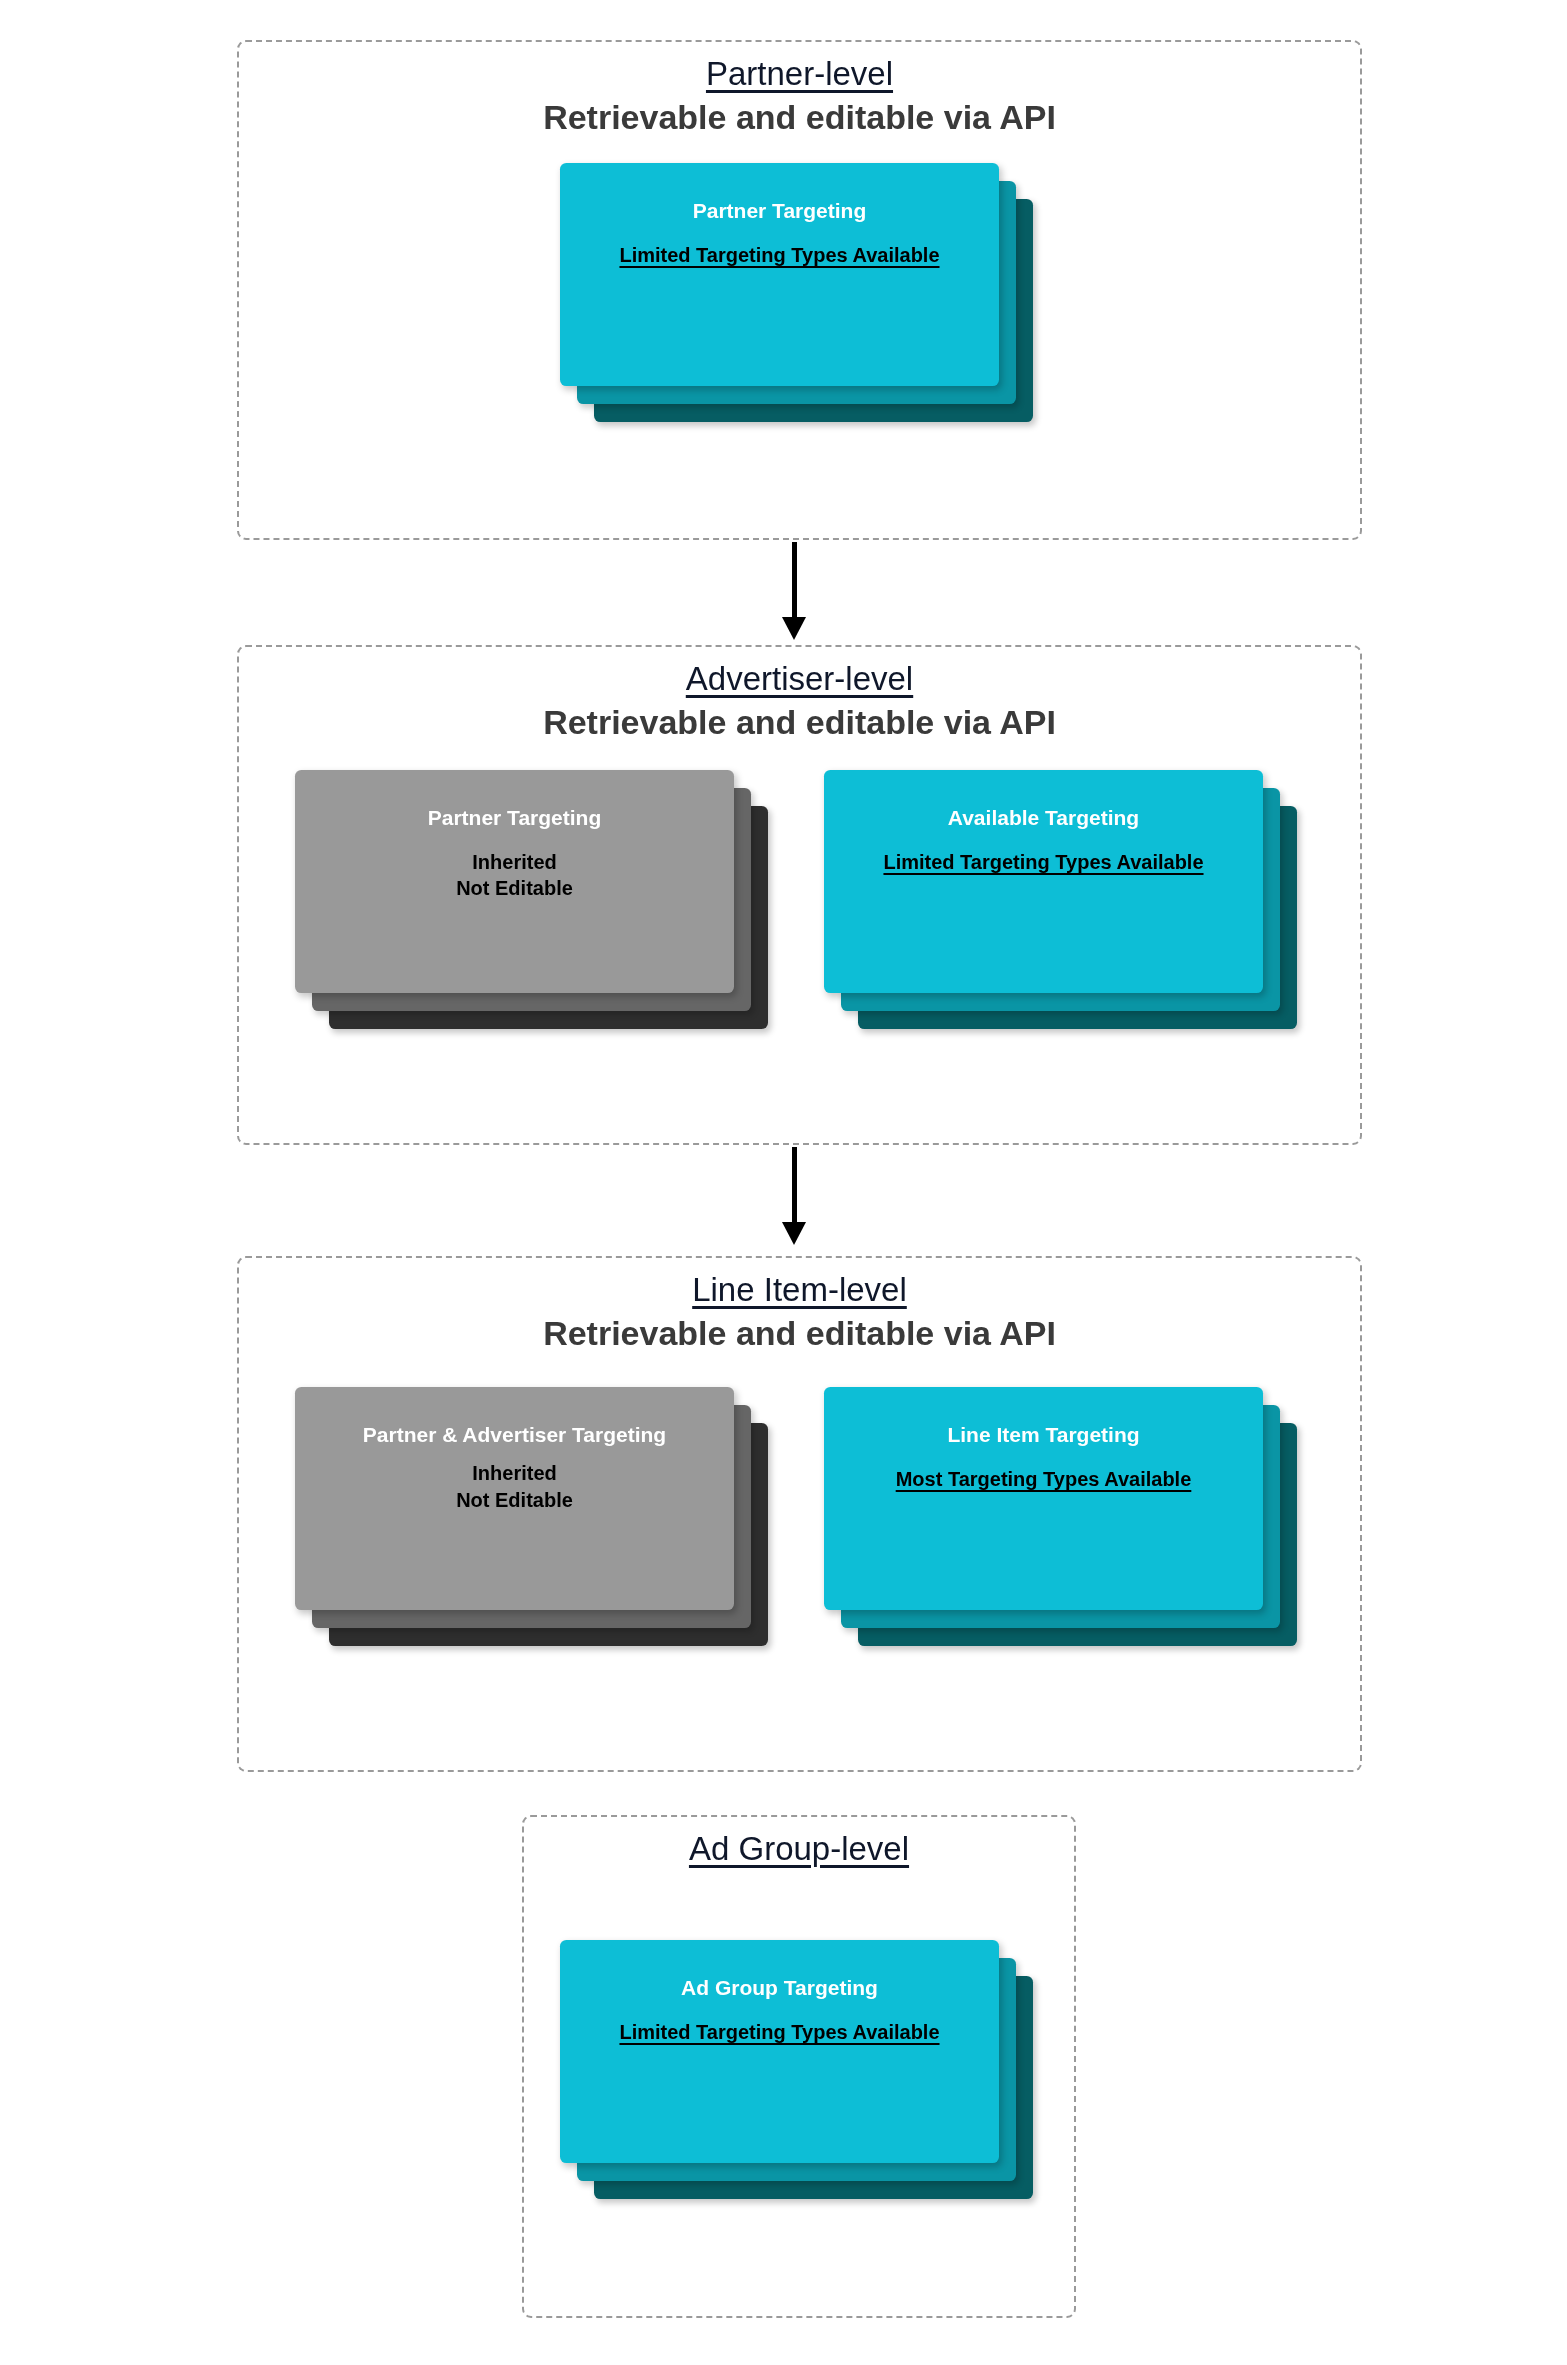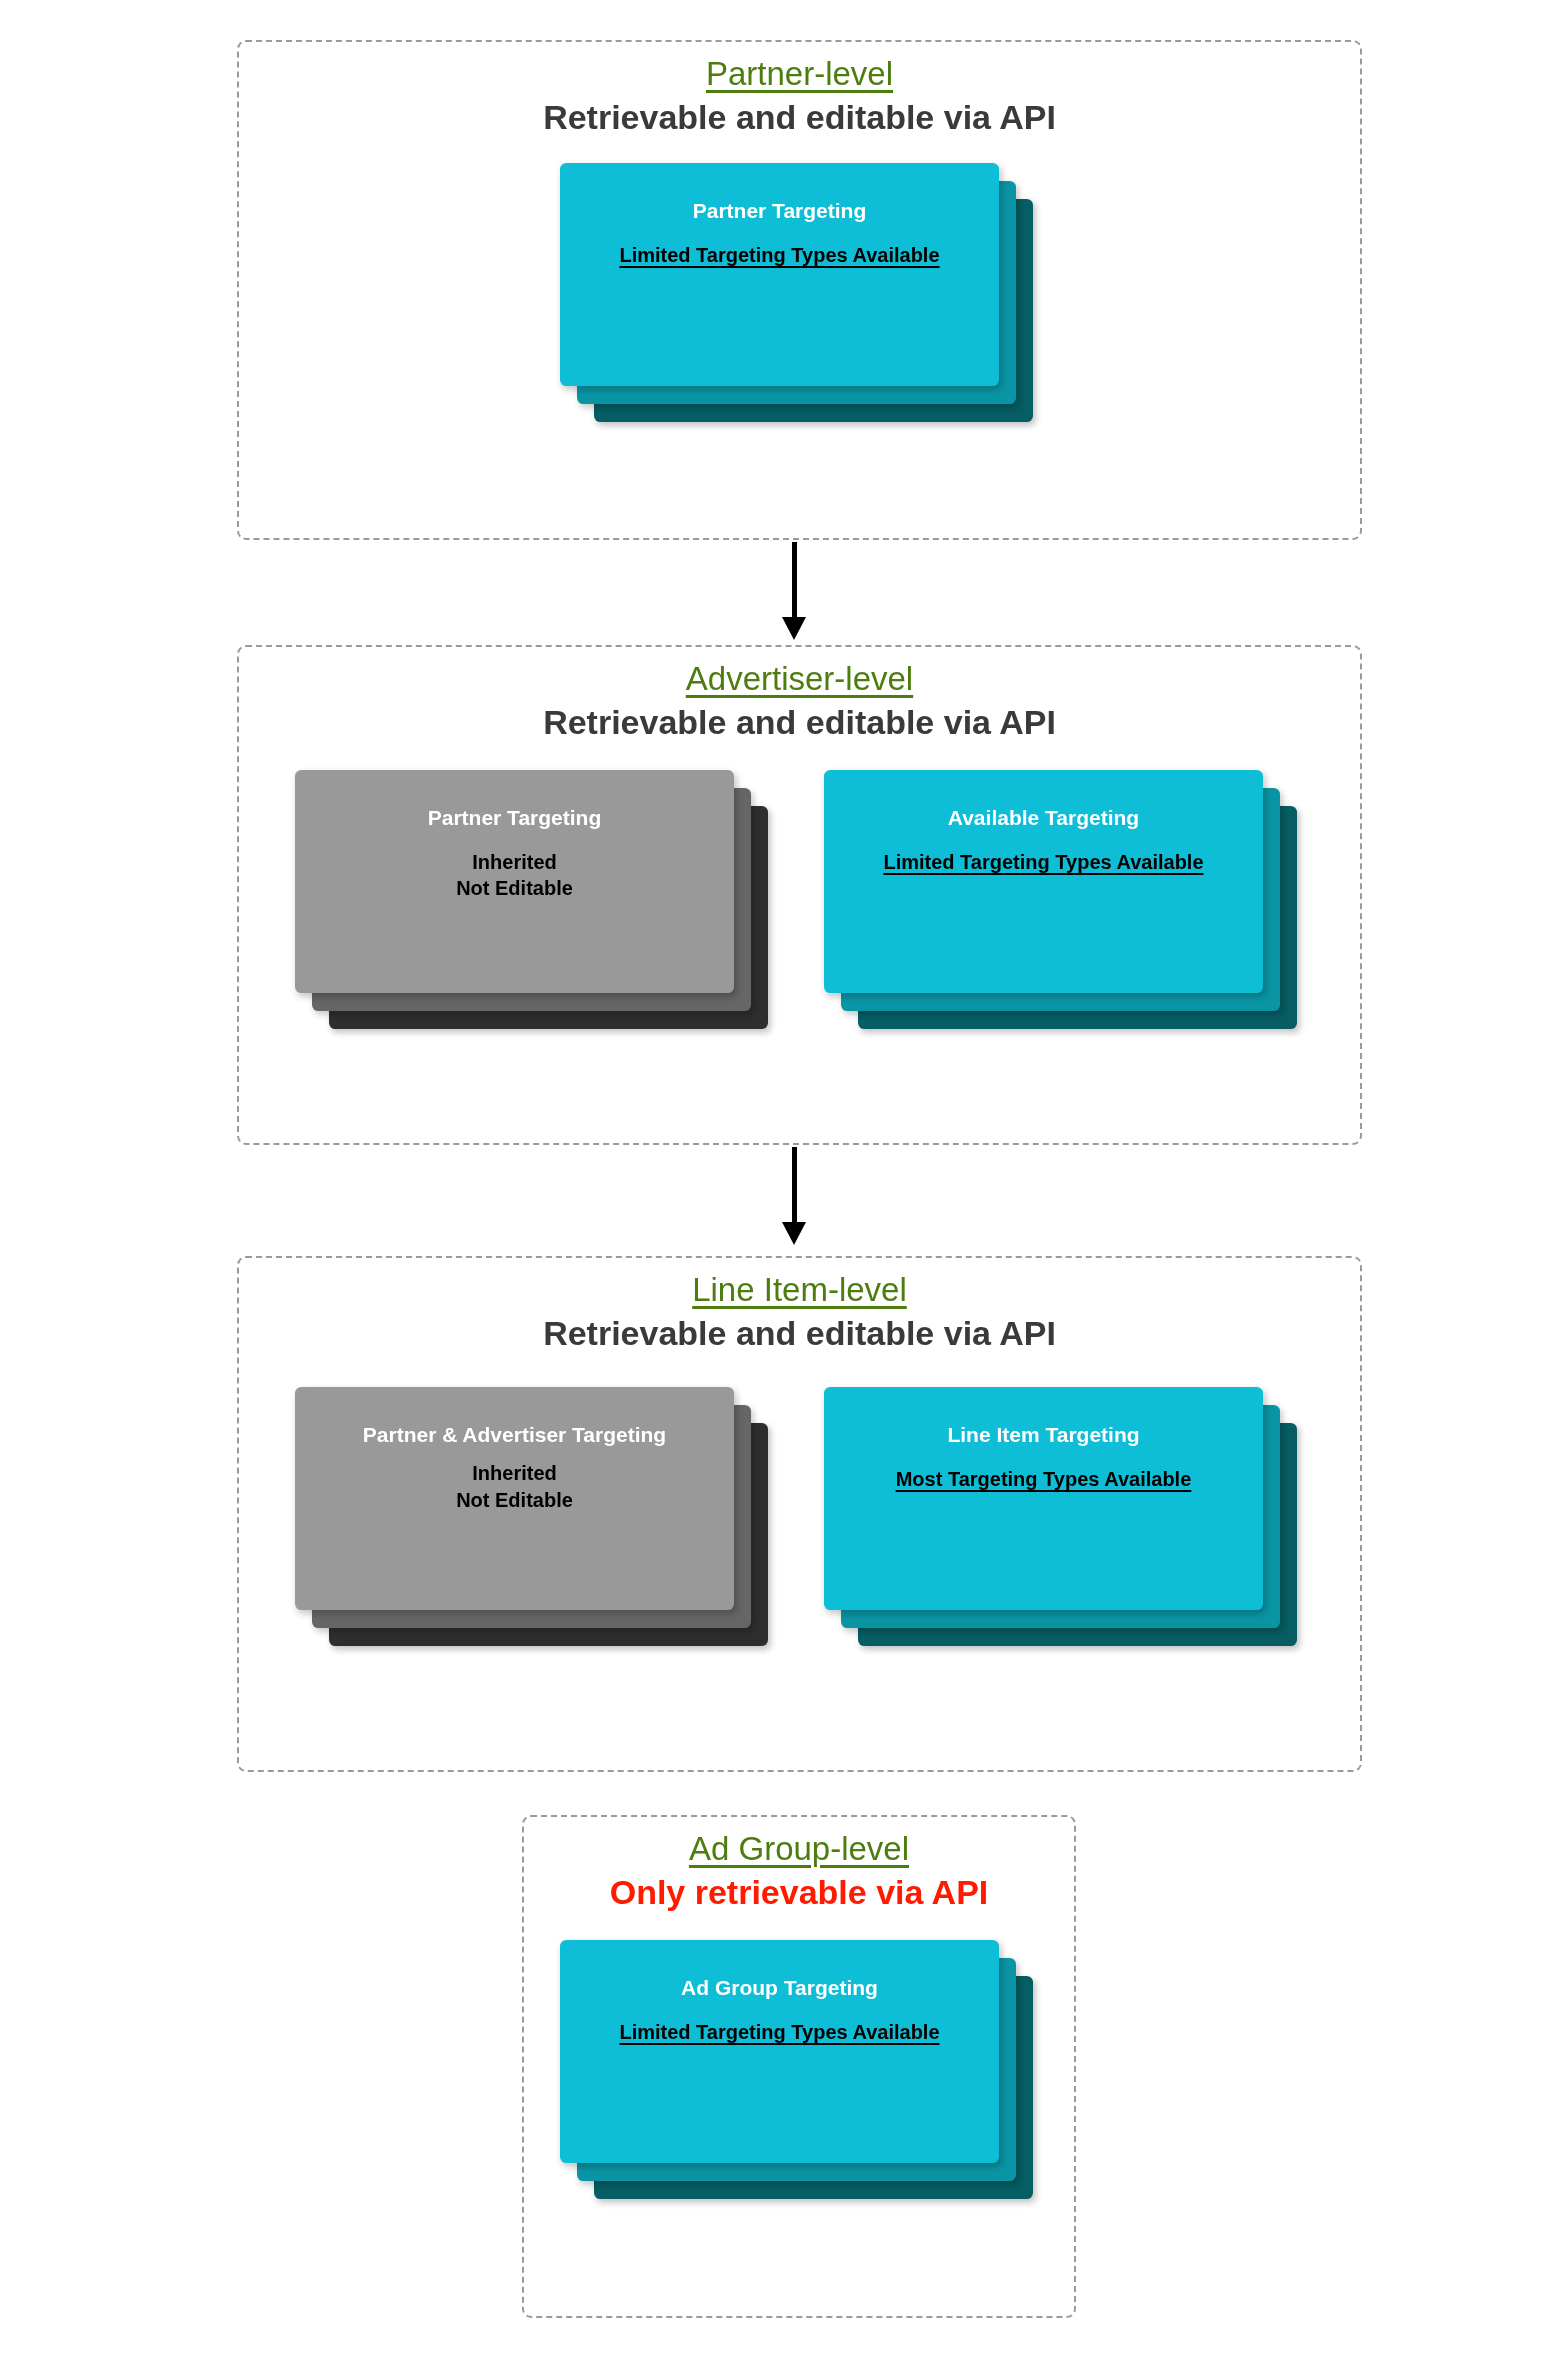--- a/index.html
+++ b/index.html
@@ -34,21 +34,21 @@
     position: absolute;
     left: 0;
     right: 0;
     text-align: center;
     pointer-events: none;
   }
   .level-title {
     display: inline-block;
     font-size: 33px;
     font-weight: 400;
-    color: #4d7c0f;
+    color: #0f172a;
     text-decoration: underline;
     text-underline-offset: 4.5px;
     letter-spacing: 0px;
     line-height: 1.12;
   }
   .level-sub {
     display: block;
     font-size: 34px;
     font-weight: 700;
     color: #3a3a3a;
@@ -222,21 +222,20 @@
       <div class="layer front">
         <div class="card-title">Line Item Targeting</div>
         <div class="card-note underlined">Most Targeting Types Available</div>
       </div>
     </div>
   </div>
 
   <div class="level-box" style="left:522px; top:1815px; width:554px; height:503px;">
     <div class="level-head" style="top:14.3px;">
       <span class="level-title">Ad Group-level</span>
-      <span class="level-sub alert">Only retrievable via API</span>
     </div>
 
     <div class="stack cyan" style="left:36px; top:123px;padding-left:36px;">
       <div class="layer back2"></div>
       <div class="layer back1"></div>
       <div class="layer front">
         <div class="card-title">Ad Group Targeting</div>
         <div class="card-note underlined">Limited Targeting Types Available</div>
       </div>
     </div>

